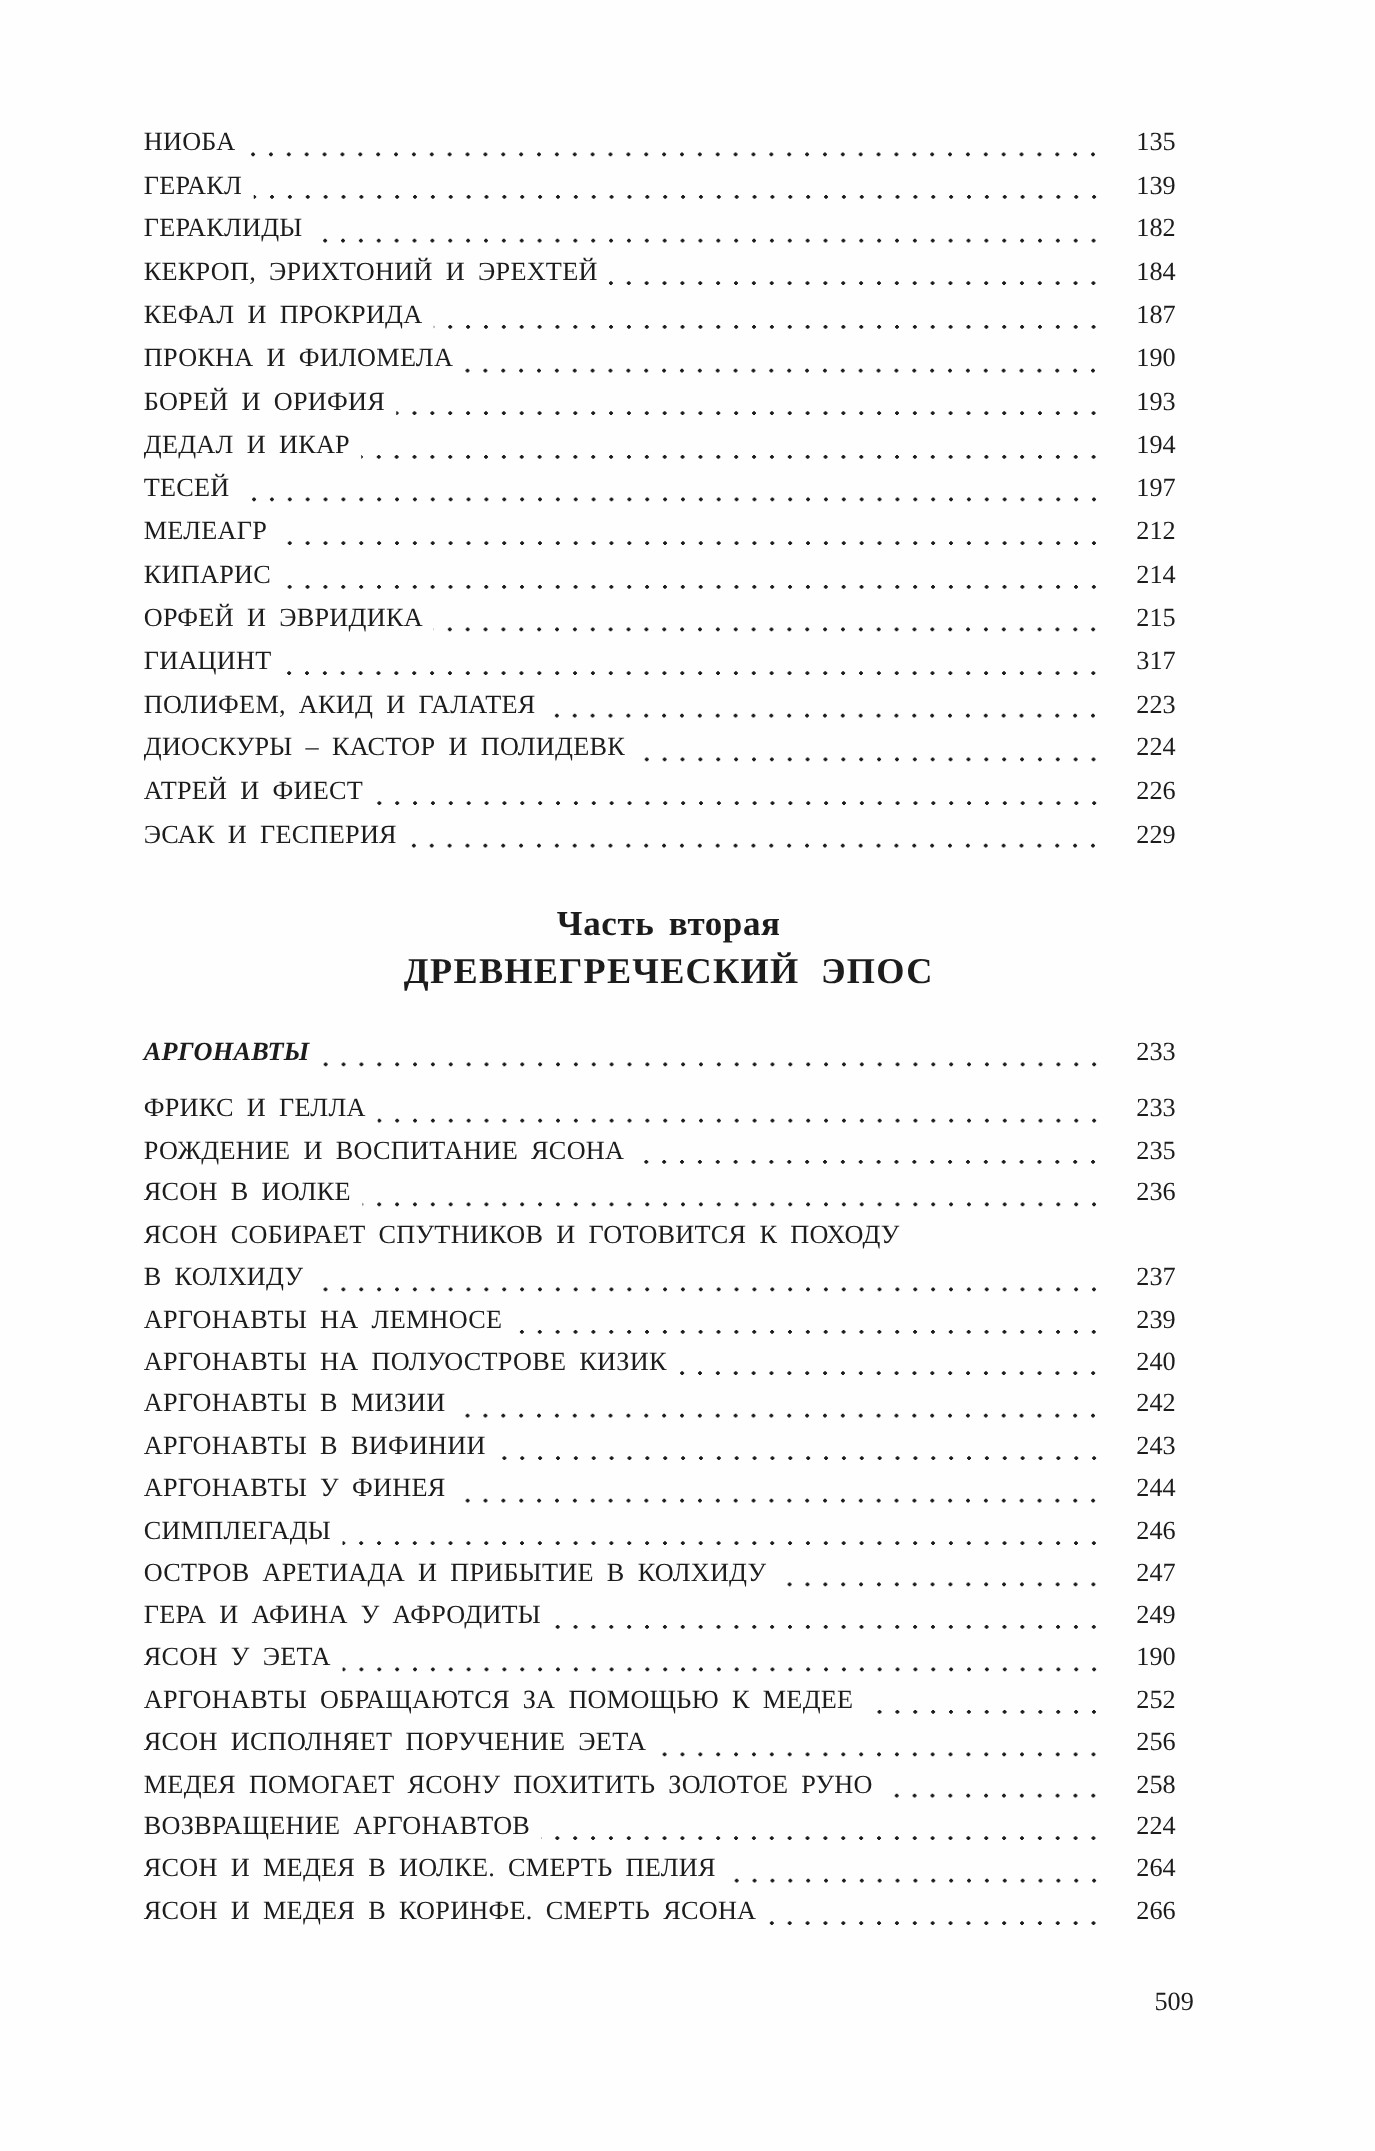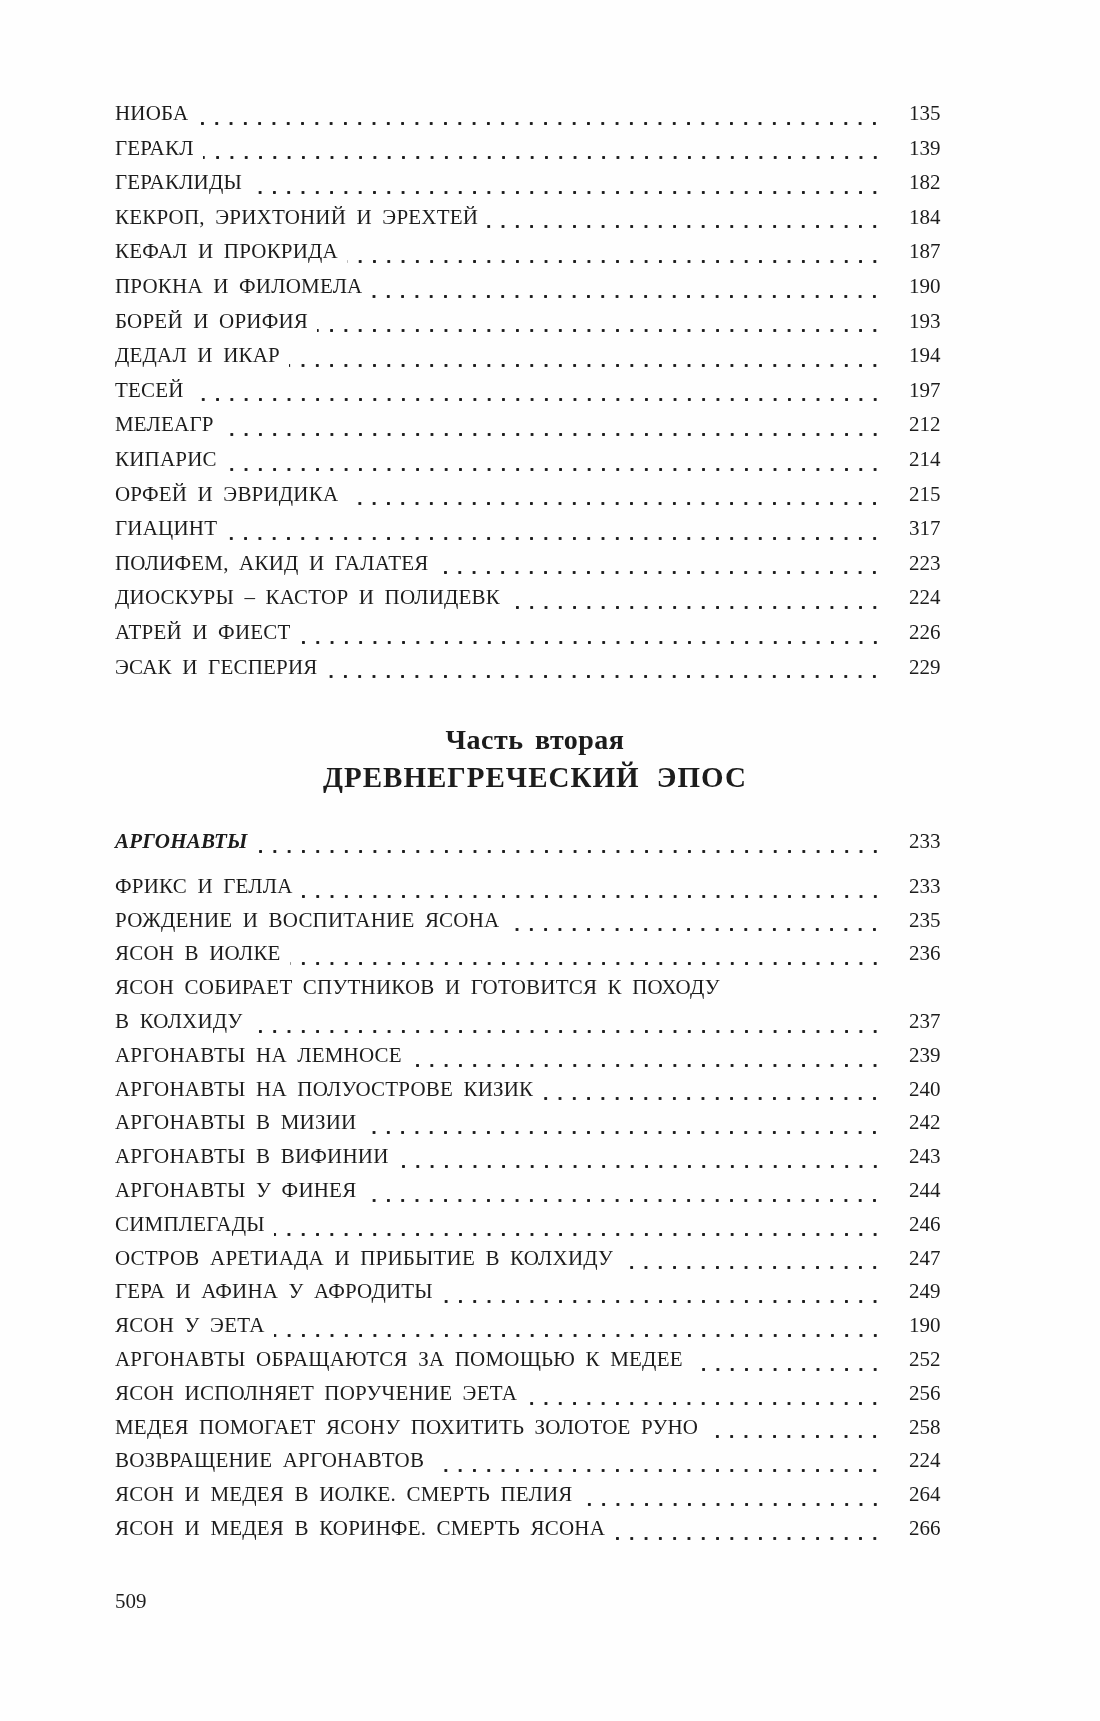--- a/index.html
+++ b/index.html
@@ -48,21 +48,21 @@
 
   .heading {
     position: absolute; top: 723px; left: 115px; width: 840px;
     text-align: center; font-weight: bold;
   }
   .heading .kicker { font-size: 28px; line-height: 34px; letter-spacing: 0.5px; word-spacing: 4px; }
   .heading .title  { font-size: 29px; line-height: 40px; letter-spacing: 1px; word-spacing: 9px; }
 
   .footer {
     position: absolute; top: 1586px; left: 115px; width: 840px;
-    text-align: left; font-size: 21px; line-height: 30px;
+    text-align: right; font-size: 21px; line-height: 30px;
   }
 </style>
 </head>
 <body>
 
 <div class="page">
 
   <div class="toc toc-part1">
 
       <div class="row">

